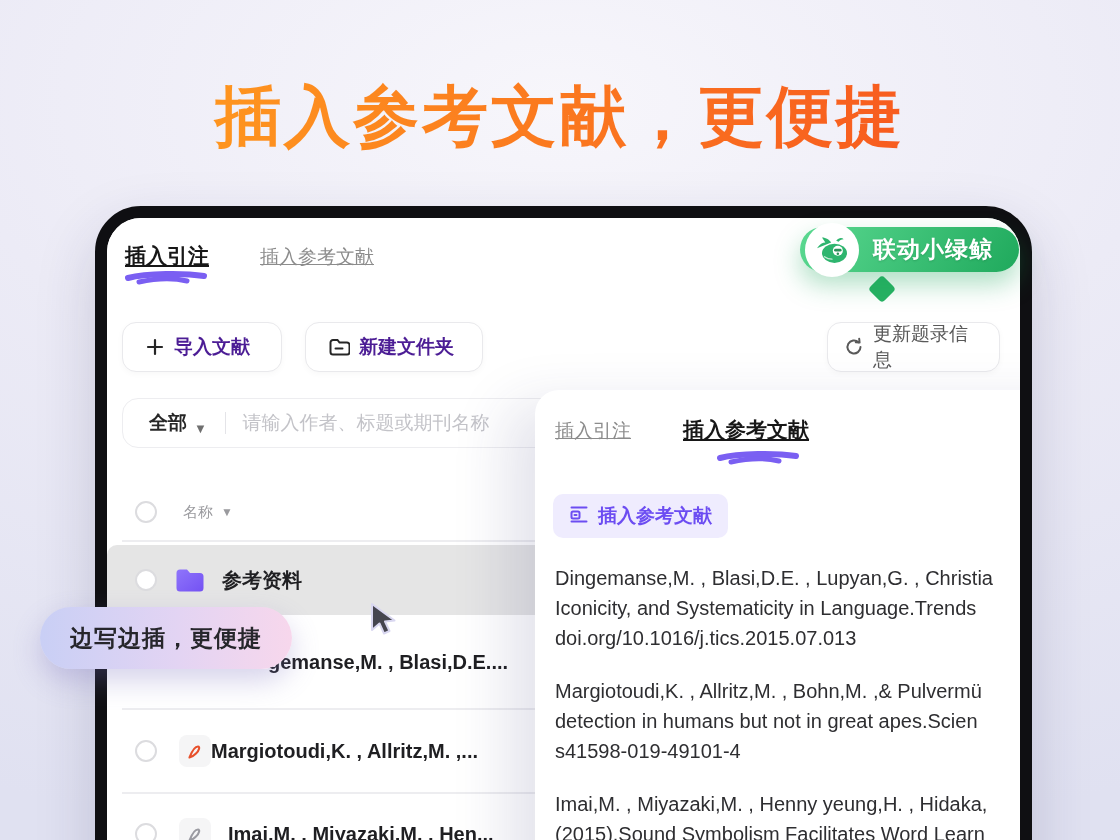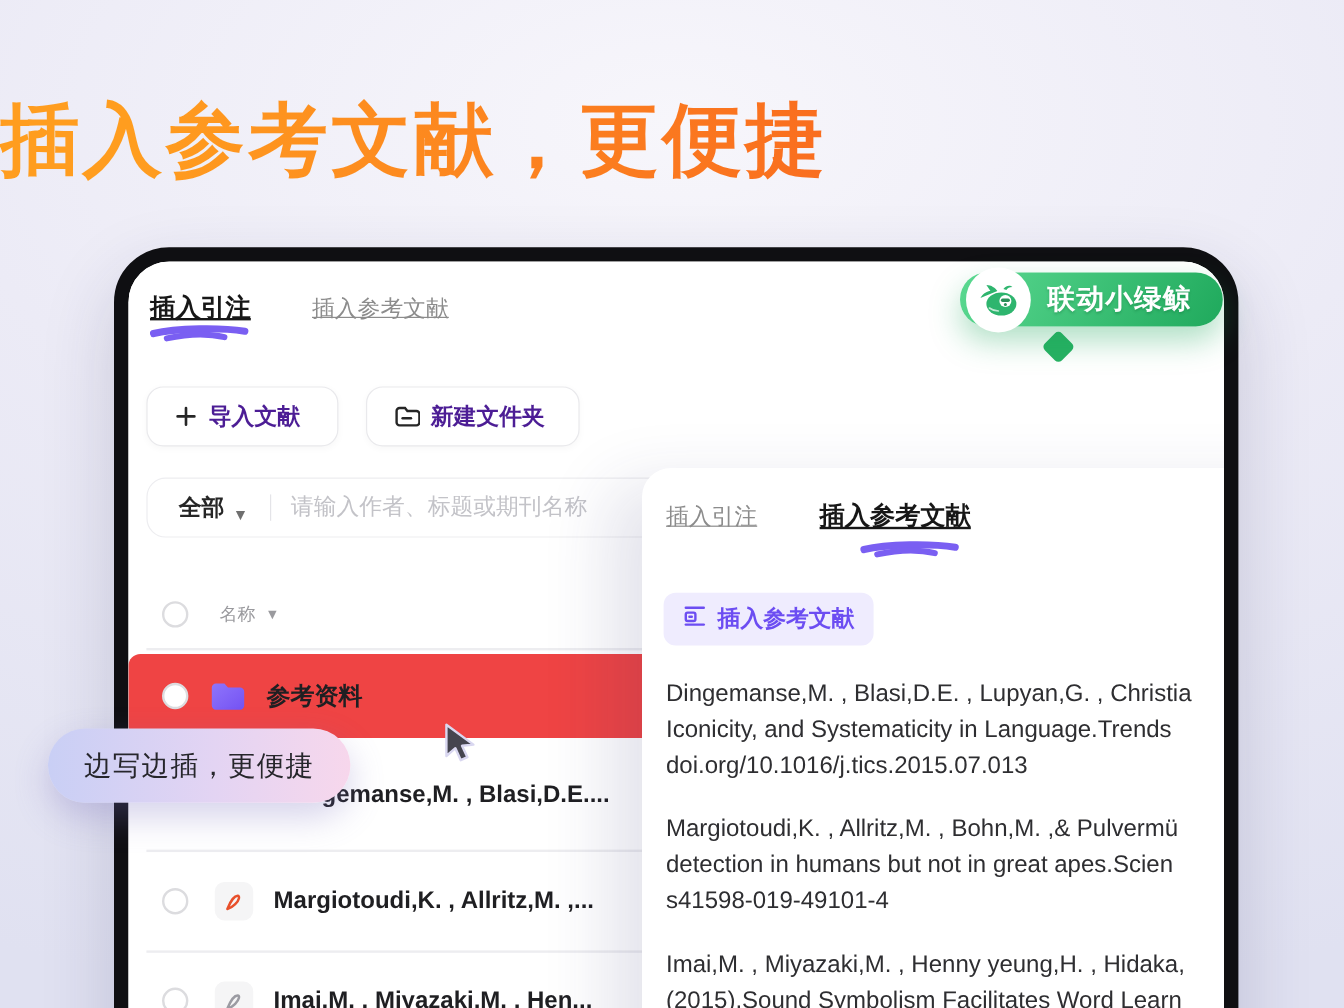--- a/index.html
+++ b/index.html
@@ -2,21 +2,21 @@
 <html><head>
 <meta charset="utf-8">
 <style>
   * { margin:0; padding:0; box-sizing:border-box; }
   html,body { width:1120px; height:840px; overflow:hidden; }
   body { font-family:"Liberation Sans","DejaVu Sans",sans-serif; }
   .stage { position:relative; width:1120px; height:840px; overflow:hidden;
     background:radial-gradient(120% 90% at 50% 12%, #f7f6fb 0%, #ecebf6 45%, #e0e1f1 100%); }
 
   
-  .hero-title { position:absolute; top:72px; left:0; width:1120px; text-align:left;
+  .hero-title { position:absolute; top:72px; left:0; width:1120px; text-align:center;
     font-size:66px; font-weight:800; letter-spacing:3px;
     background:linear-gradient(90deg,#FF9D1F 10%,#F7581F 85%);
     -webkit-background-clip:text; background-clip:text; color:transparent; }
 
   
   .device { position:absolute; left:95px; top:206px; width:937px; height:720px;
     background:#ffffff; border:12px solid #0f0f12; border-radius:46px; overflow:hidden;
     box-shadow:0 24px 60px rgba(40,40,90,.18); }
   .device-inner { position:relative; width:913px; height:696px; background:#fff; }
 
@@ -81,21 +81,21 @@
   .badge-label { color:#fff; font-size:23px; font-weight:700; letter-spacing:1px;
     text-shadow:0 1px 2px rgba(0,90,40,.25); white-space:nowrap; }
   .badge-tail { position:absolute; z-index:1; left:72px; top:52px; width:20px; height:20px;
     background:#27b163; border-radius:4px; transform:rotate(45deg); }
 
   
   .callout { position:absolute; left:40px; top:607px; height:62px; z-index:30;
     display:flex; align-items:center; padding:0 30px; border-radius:31px;
     background:linear-gradient(90deg,#c9cff5 0%,#e3d4f3 55%,#f7d7ec 100%);
     box-shadow:0 12px 28px rgba(120,110,190,.30); }
-  .callout-label { font-size:23px; font-weight:400; color:#26262b; letter-spacing:1px; white-space:nowrap; }
+  .callout-label { font-size:23px; font-weight:700; color:#26262b; letter-spacing:1px; white-space:nowrap; }
 
   .cursor { position:absolute; left:369px; top:602px; z-index:40; }
 </style>
 </head>
 <body>
 
 <div class="stage">
 
   <div class="hero-title">插入参考文献，更便捷</div>
 
@@ -119,38 +119,47 @@
       </div>
       <div class="btn" style="left:198px; top:104px; width:178px;">
         <span class="glyph">
           <svg width="22" height="20" viewBox="0 0 22 20">
             <path d="M2.5 5.5 a2.5 2.5 0 0 1 2.5 -2.5 h4.5 l2 2.5 h7.5 a2.5 2.5 0 0 1 2.5 2.5 v7 a2.5 2.5 0 0 1 -2.5 2.5 h-14 a2.5 2.5 0 0 1 -2.5 -2.5 z" fill="none" stroke="#262626" stroke-width="2"></path>
             <path d="M7.5 11.5 h7" stroke="#262626" stroke-width="2" stroke-linecap="round"></path>
           </svg>
         </span>
         <span>新建文件夹</span>
       </div>
+      <div class="btn muted" style="left:720px; top:104px; width:173px; padding:0 16px;">
+        <span class="glyph">
+          <svg width="20" height="20" viewBox="0 0 20 20">
+            <path d="M16.5 10 a6.5 6.5 0 1 1 -2 -4.7" fill="none" stroke="#595959" stroke-width="2" stroke-linecap="round"></path>
+            <path d="M15.2 1.8 l.4 3.8 -3.8 -.3" fill="none" stroke="#595959" stroke-width="2" stroke-linecap="round" stroke-linejoin="round"></path>
+          </svg>
+        </span>
+        <span>更新题录信息</span>
+      </div>
 
       <div class="searchbar">
         <div class="filter">
           <span>全部</span>
           <span class="caret">▼</span>
         </div>
         <div class="search-sep"></div>
         <input class="search-input" type="text" placeholder="请输入作者、标题或期刊名称" style="">
       </div>
 
       <div class="list-header">
         <div class="radio"></div>
         <div class="hdr-label">名称</div>
         <div class="caret">▼</div>
       </div>
       <div class="hdiv" style="top:322px;"></div>
 
-      <div class="lrow" style="top:327px; height:70px; background:#ef4444; border-radius:10px;">
+      <div class="lrow" style="top:327px; height:70px; background:#e5e5e5; border-radius:10px;">
         <div class="radio"></div>
         <svg class="folder-ic" style="margin-left:18px;" viewBox="0 0 30 26">
           <defs>
               <linearGradient id="fg" x1="0" y1="0" x2="1" y2="1">
             <stop offset="0" stop-color="#8f75fb"></stop>
                 <stop offset="1" stop-color="#7452f3"></stop>
               </linearGradient>
             </defs>
           <path d="M1.5 6 a3.5 3.5 0 0 1 3.5 -3.5 h7 l3 3.5 h10 a3.5 3.5 0 0 1 3.5 3.5 v11.5 a3.5 3.5 0 0 1 -3.5 3.5 h-20 a3.5 3.5 0 0 1 -3.5 -3.5 z" fill="url(#fg)"></path>
         </svg>
@@ -162,21 +171,21 @@
       </div>
       <div class="hdiv" style="top:490px;"></div>
 
       <div class="lrow" style="top:492px; height:82px;">
         <div class="radio"></div>
         <div class="icon-box" style="margin-left:22px;">
           <svg width="18" height="18" viewBox="0 0 18 18">
             <path d="M3.5,15.5 C6,9 9.5,4.5 12,4.5 C14,4.5 13.5,8 10,11.5 C7.5,14 5,15.2 3.5,15.5 Z" fill="none" stroke="#E8502B" stroke-width="2.1" stroke-linejoin="round" stroke-linecap="round"></path>
           </svg>
         </div>
-        <div class="row-label" style="margin-left:17px;">Margiotoudi,K. , Allritz,M. ,...</div>
+        <div class="row-label" style="">Margiotoudi,K. , Allritz,M. ,...</div>
       </div>
       <div class="hdiv" style="top:574px;"></div>
 
       <div class="lrow" style="top:576px; height:80px;">
         <div class="radio"></div>
         <div class="icon-box" style="margin-left:22px;">
           <svg width="18" height="18" viewBox="0 0 18 18">
             <path d="M3.5,15.5 C6,9 9.5,4.5 12,4.5 C14,4.5 13.5,8 10,11.5 C7.5,14 5,15.2 3.5,15.5 Z" fill="none" stroke="#9b9ba2" stroke-width="2.1" stroke-linejoin="round" stroke-linecap="round"></path>
           </svg>
         </div>

